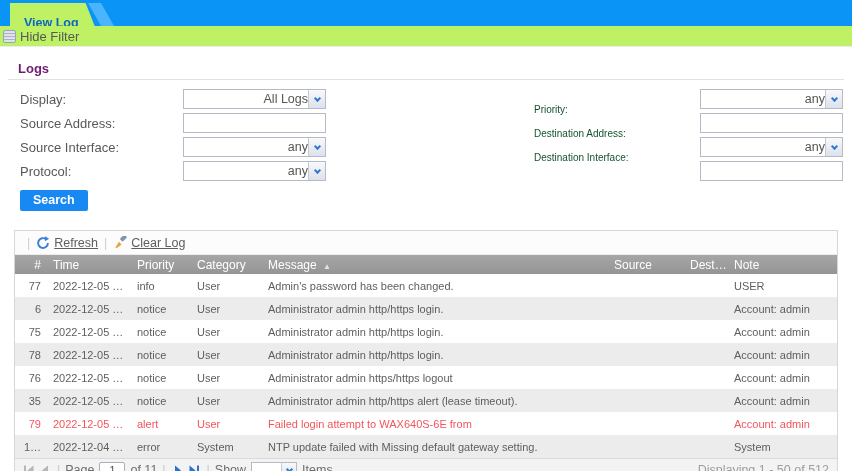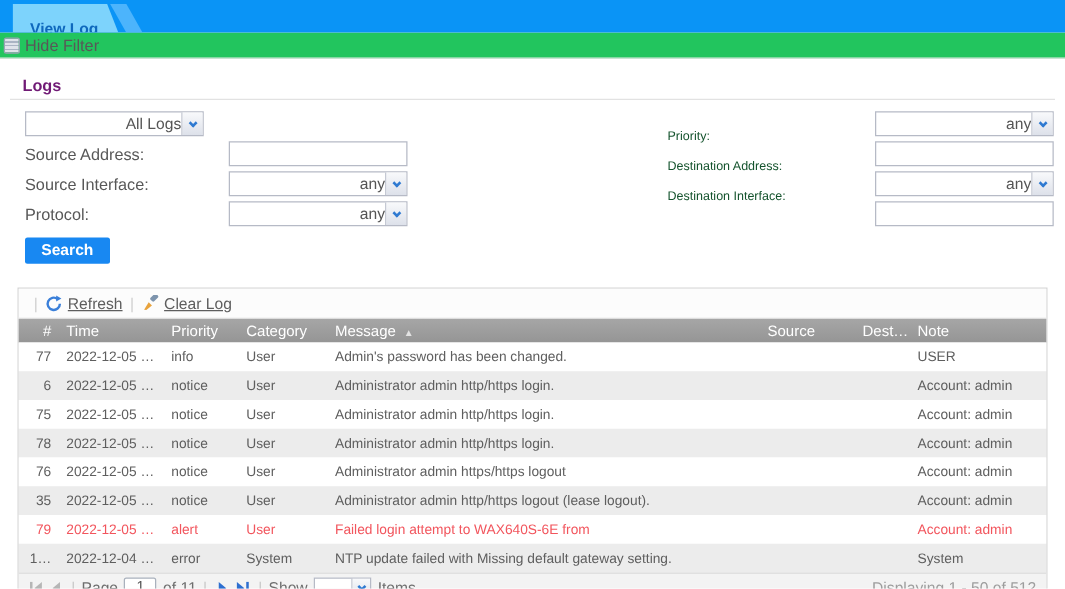--- a/index.html
+++ b/index.html
@@ -5,26 +5,26 @@
   * { margin:0; padding:0; box-sizing:border-box; }
   html,body { background:#fff; }
   body { font-family:"Liberation Sans", sans-serif; color:#5e5e5e; }
   .app { position:relative; width:852px; height:471px; background:#fff; overflow:hidden; }
 
   
   .tabbar { position:relative; height:26px; background:#0a94f6; }
   .tab-accent { position:absolute; left:88px; top:3px; bottom:0; width:26px;
     background:#4cb4fc; clip-path:polygon(0 0, 13px 0, 26px 100%, 13px 100%); }
   .tab { position:absolute; left:10px; top:3px; bottom:0; padding:16px 16px 0 14px;
-    background:#7dd3fc; display:flex; align-items:center;
+    background:#bef264; display:flex; align-items:center;
     clip-path:polygon(0 0, calc(100% - 9px) 0, 100% 100%, 0 100%);
     font-weight:bold; font-size:12.5px; color:#0e68bd; cursor:pointer; }
 
   
-  .subbar { height:21px; background:#22c55e; border-bottom:1px solid #ececec;
+  .subbar { height:21px; background:#bef264; border-bottom:1px solid #ececec;
     display:flex; align-items:center; padding-left:3px; }
   .hf-icon { width:13px; height:13px; margin-right:4px; border:1px solid #9aa4b5; border-radius:2px;
     background:repeating-linear-gradient(#dfe3ea 0 2px, #aab4c4 2px 3px); }
   .hf-label { font-size:13px; color:#585858; cursor:pointer; }
 
   
   .section-title { margin:14px 0 3px 18px; font-size:13px; font-weight:bold; color:#701a75; }
   .rule { border-top:1px solid #e2e2e2; margin:0 8px 7px 8px; }
   .frow { display:flex; align-items:center; height:24px; padding-left:20px; padding-right:9px; }
   .flabel  { width:163px; font-size:13px; color:#585858; }
@@ -92,20 +92,21 @@
   <div class="subbar">
     <span class="hf-icon"></span>
     <span class="hf-label">Hide Filter</span>
   </div>
 
   <div class="section-title">Logs</div>
   <div class="rule"></div>
 
   <div class="filter-area">
     <div class="frow">
+      <span class="flabel">Display:</span>
       <div class="ctl sel">
         <span class="val">All Logs</span>
         <span class="btn">
             <span class="chev"></span>
           </span>
       </div>
       <span class="fspace"></span>
       <span class="flabel2">Priority:</span>
       <div class="ctl sel">
         <span class="val">any</span>
@@ -241,21 +242,21 @@
     <div class="tc tc-src"></div>
     <div class="tc tc-dest"></div>
     <div class="tc tc-note">Account: admin</div>
   </div>
 
   <div class="trow grid alt">
     <div class="tc tc-num">35</div>
     <div class="tc">2022-12-05 …</div>
     <div class="tc">notice</div>
     <div class="tc">User</div>
-    <div class="tc">Administrator admin http/https logout (lease logout).</div>
+    <div class="tc">Administrator admin http/https alert (lease timeout).</div>
     <div class="tc tc-src"></div>
     <div class="tc tc-dest"></div>
     <div class="tc tc-note">Account: admin</div>
   </div>
 
   <div class="trow grid alert">
     <div class="tc tc-num">79</div>
     <div class="tc">2022-12-05 …</div>
     <div class="tc">alert</div>
     <div class="tc">User</div>

